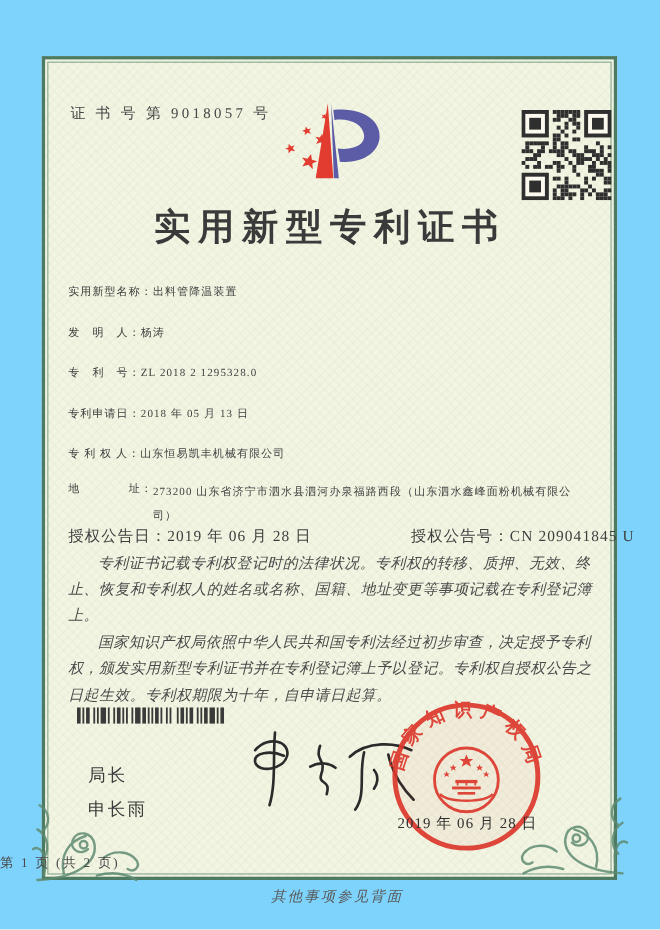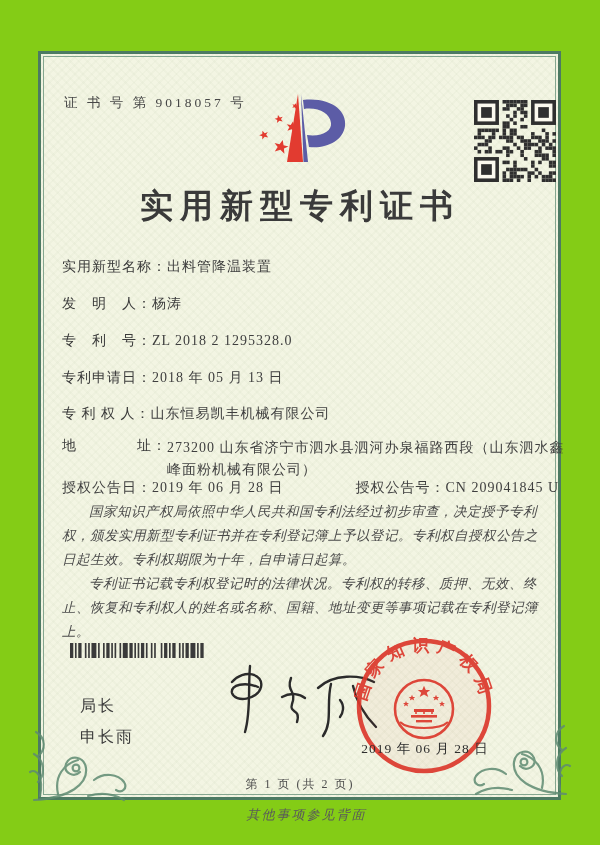--- a/index.html
+++ b/index.html
@@ -4,21 +4,21 @@
 <style>
   * { margin:0; padding:0; box-sizing:border-box; }
   html,body { width:600px; }
   body {
     font-family:"Liberation Serif","DejaVu Serif",serif;
     background:#faf8ec;
     color:#3c3c3c;
   }
   .page {
     position:relative; width:600px; height:845px;
-    background:#84cc16; overflow:hidden;
+    background:#7dd3fc; overflow:hidden;
   }
   .frame {
     position:absolute; left:38px; top:51px; width:523px; height:749px;
     border:3px solid #4d7a63;
     background-color:#f3f5e3;
     background-image:
       repeating-linear-gradient(45deg, rgba(176,192,156,.07) 0 2px, transparent 2px 6px),
       repeating-linear-gradient(-45deg, rgba(176,192,156,.07) 0 2px, transparent 2px 6px);
   }
   .frame-inner {
@@ -28,30 +28,30 @@
     position:absolute; left:64px; top:94px;
     font-size:13.5px; letter-spacing:3px; color:#474747;
   }
   .logo { position:absolute; left:236px; top:86px; width:126px; height:96px; }
   .qr { position:absolute; left:474px; top:100px; width:82px; height:82px; }
   .title {
     position:absolute; left:0; right:0; top:184px; text-align:center;
     font-size:33px; font-weight:600; letter-spacing:7px; color:#3a3a3a;
   }
   .field-row {
-    position:absolute; left:62px; font-size:14px; color:#3f3f3f;
+    position:absolute; left:62px; font-size:10px; color:#3f3f3f;
     letter-spacing:1px; white-space:nowrap;
   }
   .field-row .lbl { color:#3a3a3a; }
   .row-addr { display:flex; white-space:normal; }
   .row-addr .lbl { flex:0 0 auto; }
   .row-addr .val { width:402px; line-height:22px; }
   .grant-row {
     position:absolute; left:62px; top:479px; font-size:14px; letter-spacing:1px;
-    display:flex; gap:72px; white-space:nowrap; color:#3f3f3f;
+    display:flex; gap:90px; white-space:nowrap; color:#3f3f3f;
   }
   .paragraphs {
     position:absolute; left:62px; top:500px; width:481px;
     font-size:13.5px; line-height:24px; color:#4a4a4a;
     font-style:italic; letter-spacing:.5px;
   }
   .paragraphs p { text-indent:2em; }
   .barcode { position:absolute; left:70px; top:643px; width:158px; height:15px; }
   .director {
     position:absolute; left:80px; top:690px; font-size:16px;
@@ -61,21 +61,21 @@
   .signature { position:absolute; left:212px; top:656px; width:172px; height:88px; }
   .seal { position:absolute; left:354px; top:636px; width:140px; height:140px; opacity:.92; }
   .seal-date {
     position:absolute; left:352px; top:740px; width:146px; text-align:center;
     font-size:13.5px; letter-spacing:1px; color:#2e2e2e; white-space:nowrap;
   }
   .orn { position:absolute; width:118px; height:118px; }
   .orn-left { left:24px; top:684px; }
   .orn-right { left:458px; top:678px; transform:scaleX(-1); }
   .page-info {
-    position:absolute; left:0; right:0; top:776px; text-align:center;
+    position:absolute; left:0; right:0; top:776px; 
     font-size:12px; letter-spacing:2px; color:#4a4a4a;
   }
   .back-note {
     position:absolute; left:0; right:0; top:806px; text-align:center;
     font-size:13px; font-style:italic; color:#5a5a5a; letter-spacing:2px;padding-left:13px;
   }
 </style>
 </head>
 <body>
 
@@ -296,22 +296,22 @@
     <span class="lbl">地　　　　址：</span>
       <span class="val">273200 山东省济宁市泗水县泗河办泉福路西段（山东泗水鑫峰面粉机械有限公司）</span>
   </div>
 
   <div class="grant-row">
     <span><span class="lbl">授权公告日：</span><span>2019 年 06 月 28 日</span></span>
     <span><span class="lbl">授权公告号：</span><span>CN 209041845 U</span></span>
   </div>
 
   <div class="paragraphs">
+    <p>专利证书记载专利权登记时的法律状况。专利权的转移、质押、无效、终止、恢复和专利权人的姓名或名称、国籍、地址变更等事项记载在专利登记簿上。</p>
     <p>国家知识产权局依照中华人民共和国专利法经过初步审查，决定授予专利权，颁发实用新型专利证书并在专利登记簿上予以登记。专利权自授权公告之日起生效。专利权期限为十年，自申请日起算。</p>
-    <p>专利证书记载专利权登记时的法律状况。专利权的转移、质押、无效、终止、恢复和专利权人的姓名或名称、国籍、地址变更等事项记载在专利登记簿上。</p>
   </div>
 
   <svg class="barcode" id="barcode-svg" viewBox="0 0 158 15" preserveAspectRatio="none">
       <rect x="0" y="0" width="3.3" height="15" fill="#3a3a3a"></rect>
       <rect x="4.949999999999999" y="0" width="1.65" height="15" fill="#3a3a3a"></rect>
       <rect x="8.25" y="0" width="3.3" height="15" fill="#3a3a3a"></rect>
       <rect x="14.850000000000001" y="0" width="1.65" height="15" fill="#3a3a3a"></rect>
       <rect x="18.15" y="0" width="1.65" height="15" fill="#3a3a3a"></rect>
       <rect x="21.449999999999996" y="0" width="4.949999999999999" height="15" fill="#3a3a3a"></rect>
       <rect x="28.049999999999994" y="0" width="1.65" height="15" fill="#3a3a3a"></rect>

